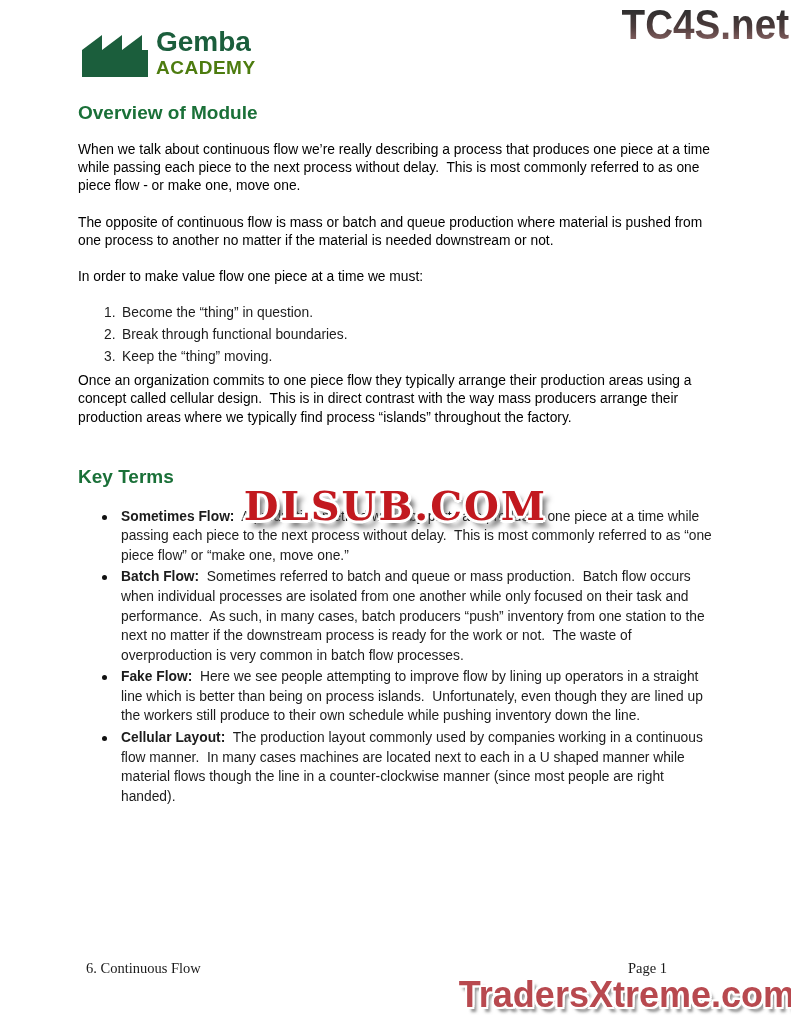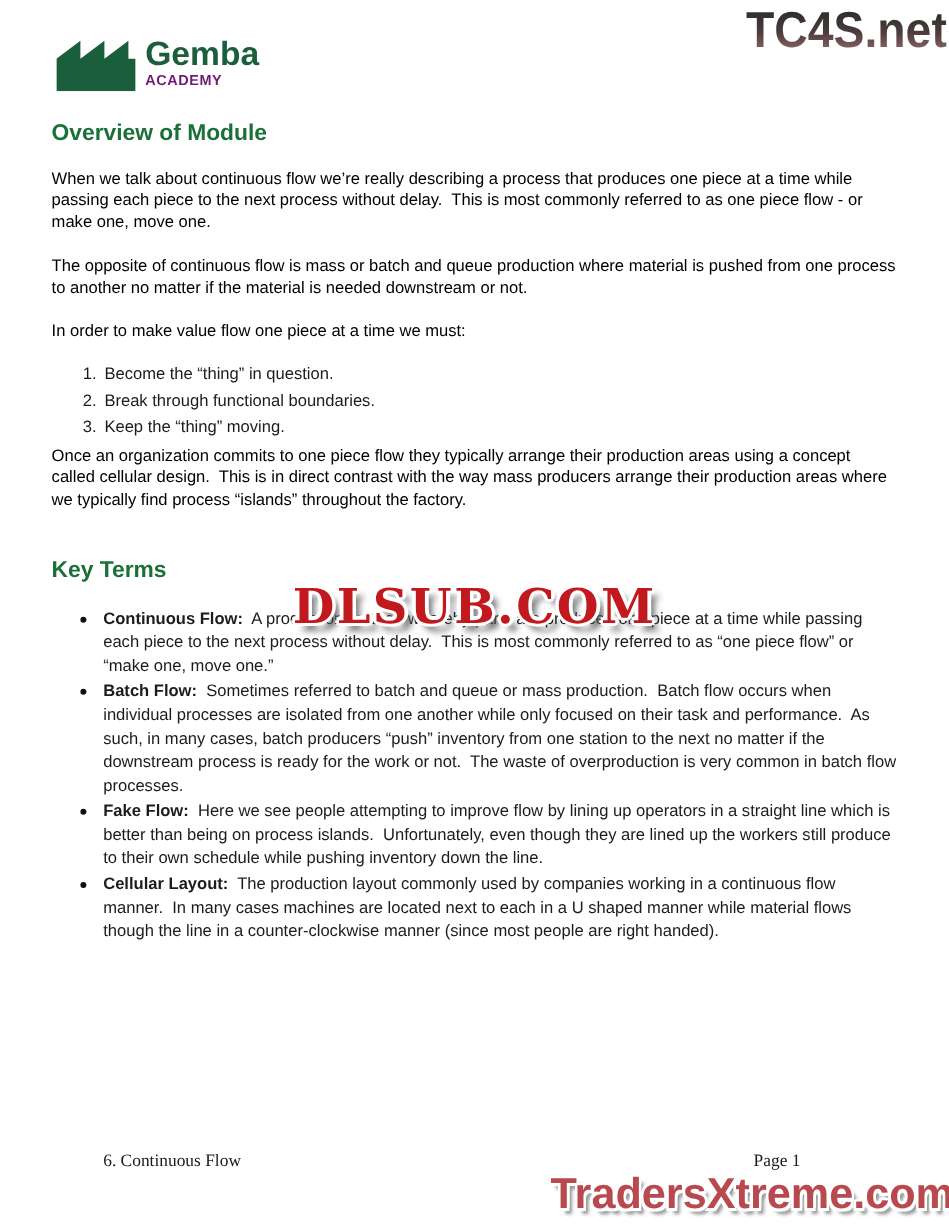--- a/index.html
+++ b/index.html
@@ -1,42 +1,42 @@
 <!DOCTYPE html>
 <html><head>
 <meta charset="utf-8">
 <style>
   html,body { margin:0; padding:0; background:#ffffff; }
   .page {
     position:relative; width:791px; height:1024px; background:#ffffff;
     font-family:"Liberation Sans", sans-serif; overflow:hidden;
     margin:0 auto;
   }
-  .content { padding:0 43px; }
+  .content { padding:0 78px; }
 
   
   .tc4s {
     position:absolute; top:4px; right:2px; z-index:30;
     font-family:"Liberation Sans", sans-serif; font-weight:700;
     font-size:42px; letter-spacing:0px; line-height:1;
     transform:scaleX(0.92); transform-origin:100% 0;
     color:#4a3a3a;
   }
   @supports ((-webkit-background-clip: text) or (background-clip: text)) {
     .tc4s {
       background:linear-gradient(180deg,#2f2f2f 15%,#4d3c3c 55%,#9a6e6e 100%);
       -webkit-background-clip:text; background-clip:text; color:transparent;
     }
   }
 
   
   .logo { display:flex; align-items:center; gap:8px; padding-top:28px; margin-left:4px; width:max-content; }
   .logo svg { display:block; }
   .logo-main { color:#1b5e3c; font-weight:700; font-size:28px; line-height:1; letter-spacing:0; }
-  .logo-sub  { color:#701a75; font-weight:700; font-size:12px; line-height:1; letter-spacing:0.5px; margin-top:2px; }
+  .logo-sub  { color:#4d7c0f; font-weight:700; font-size:19px; line-height:1; letter-spacing:0.5px; margin-top:2px; }
 
   h1.title {
     margin:27px 0 0 0; text-align:center; font-weight:400;
     font-size:44px; line-height:1.15; color:#101010; letter-spacing:0.5px;
   }
   h2.green { color:#1a7038; font-size:19px; font-weight:700; margin:26px 0 0 0; line-height:1.05; }
   h2.green.second { margin-top:40px; }
 
   p.bodytext {
     font-size:13.8px; line-height:1.32; color:#000000; margin:18px 0 0 0;
@@ -126,21 +126,21 @@
         </div>
     </div>
 
     <p class="bodytext closing">Once an organization commits to one piece flow they typically arrange their production areas using a concept called cellular design.  This is in direct contrast with the way mass producers arrange their production areas where we typically find process “islands” throughout the factory.</p>
 
     <h2 class="green second">Key Terms</h2>
 
     <div class="bullets">
       <div class="bullet-item">
           <span class="bullet-dot"></span>
-          <span class="bullet-body"><b>Continuous Flow:</b><span>  A production method whereby parts are produced one piece at a time while passing each piece to the next process without delay.  This is most commonly referred to as “one piece flow” or “make one, move one.”</span></span>
+          <span class="bullet-body"><b>Sometimes Flow:</b><span>  A production method whereby parts are produced one piece at a time while passing each piece to the next process without delay.  This is most commonly referred to as “one piece flow” or “make one, move one.”</span></span>
         </div>
       <div class="bullet-item">
           <span class="bullet-dot"></span>
           <span class="bullet-body"><b>Batch Flow:</b><span>  Sometimes referred to batch and queue or mass production.  Batch flow occurs when individual processes are isolated from one another while only focused on their task and performance.  As such, in many cases, batch producers “push” inventory from one station to the next no matter if the downstream process is ready for the work or not.  The waste of overproduction is very common in batch flow processes.</span></span>
         </div>
       <div class="bullet-item">
           <span class="bullet-dot"></span>
           <span class="bullet-body"><b>Fake Flow:</b><span>  Here we see people attempting to improve flow by lining up operators in a straight line which is better than being on process islands.  Unfortunately, even though they are lined up the workers still produce to their own schedule while pushing inventory down the line.</span></span>
         </div>
       <div class="bullet-item">

